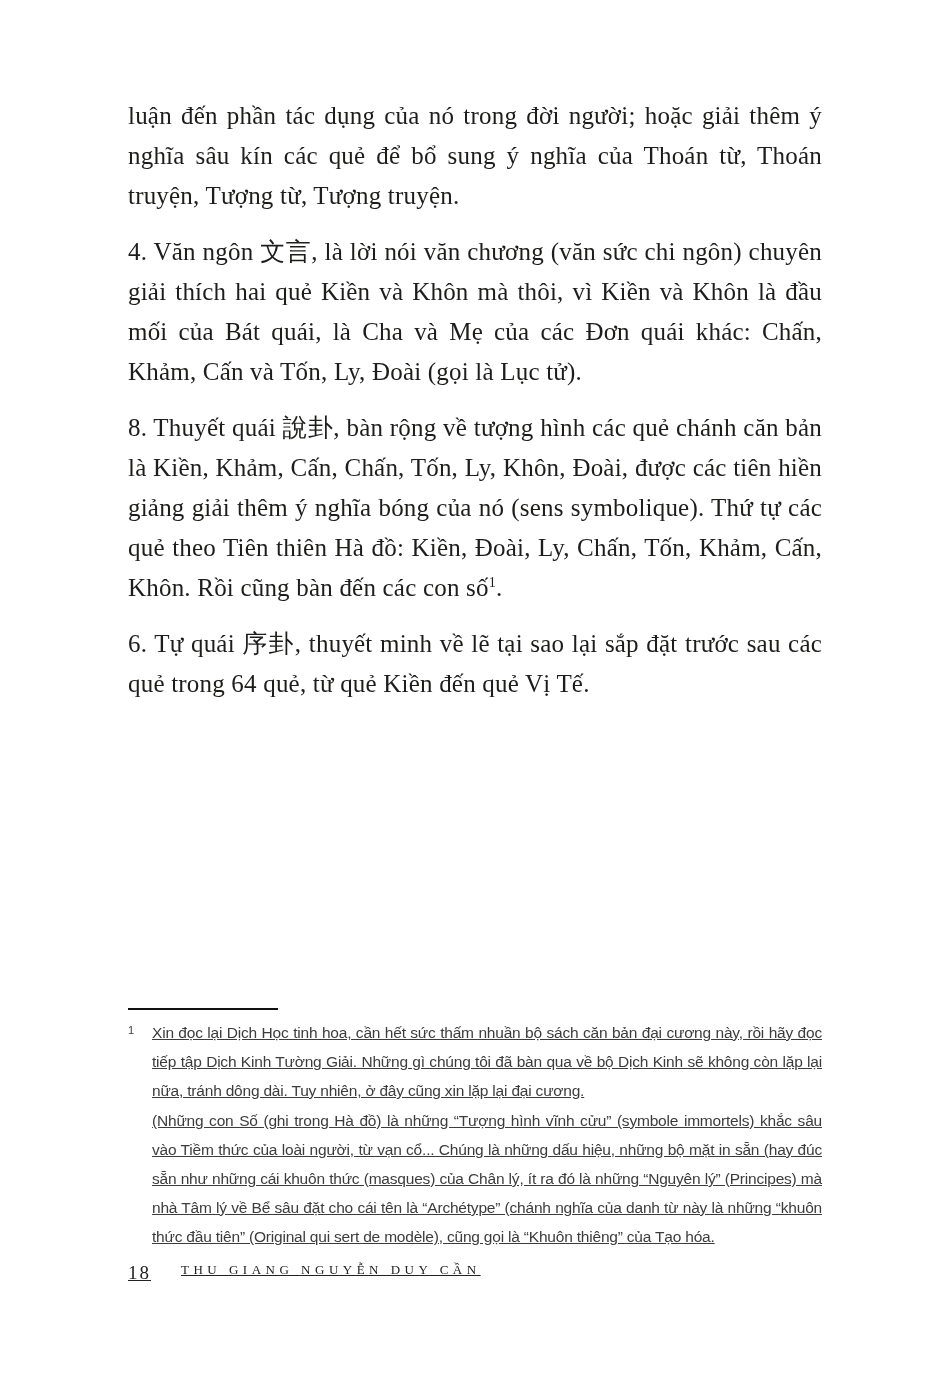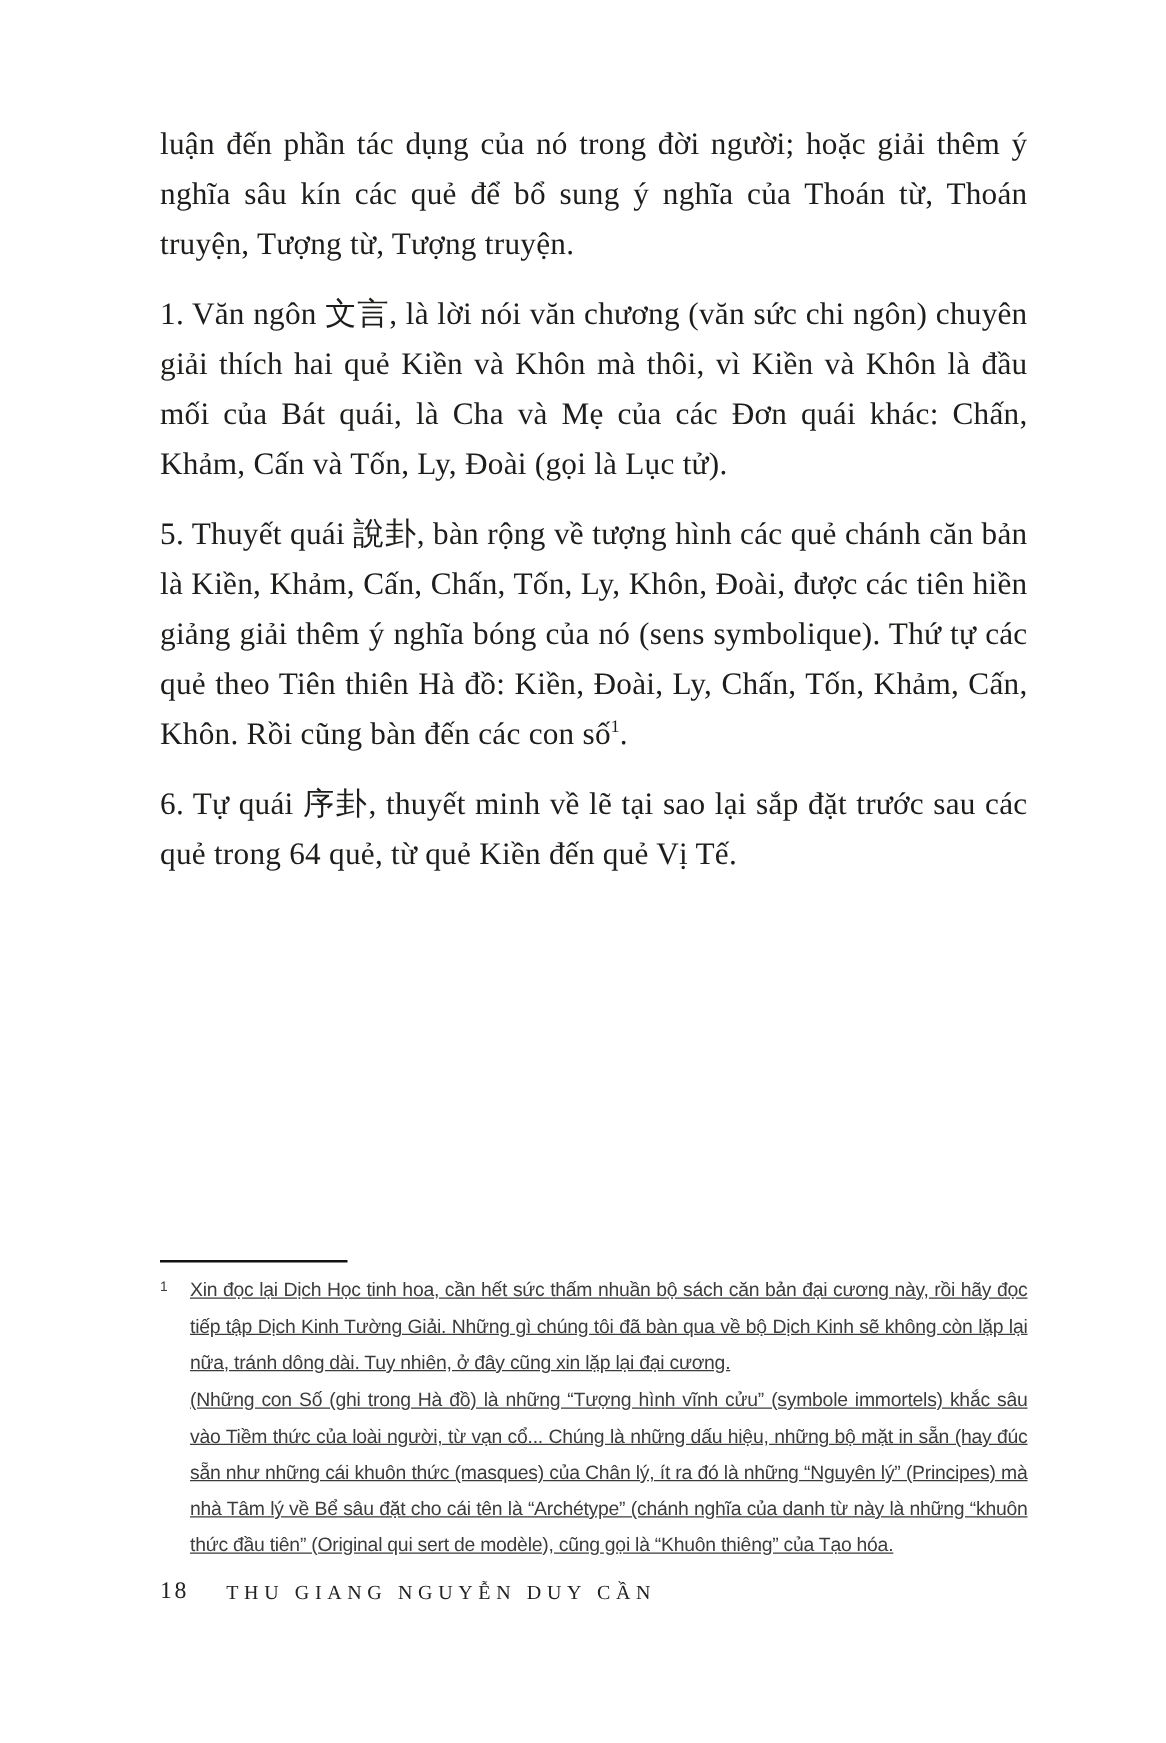--- a/index.html
+++ b/index.html
@@ -79,47 +79,48 @@
     margin: 0 0 1px 0;
     text-decoration: underline;
   }
   
   .page-footer {
     position: absolute;
     left: 128px;
     top: 1262px;
     width: 694px;
     display: flex;
-    align-items: flex-end;
+    align-items: flex-start;
     font-size: 19px;
     color: #222222;
+    text-decoration: underline;
   }
   .page-number {
     margin-right: 30px;
     letter-spacing: 2px;
   }
   .author-name {
-    font-size: 16px;
+    font-size: 13px;
     letter-spacing: 4.5px;
   }
 </style>
 </head>
 <body>
 
 <div class="page">
 
   <div class="body-column">
 
     <p class="para flush">luận đến phần tác dụng của nó trong đời người; hoặc giải thêm ý nghĩa sâu kín các quẻ để bổ sung ý nghĩa của Thoán từ, Thoán truyện, Tượng từ, Tượng truyện.</p>
 
 
-    <p class="para numbered">1. Văn ngôn 文言, là lời nói văn chương (văn sức chi ngôn) chuyên giải thích hai quẻ Kiền và Khôn mà thôi, vì Kiền và Khôn là đầu mối của Bát quái, là Cha và Mẹ của các Đơn quái khác: Chấn, Khảm, Cấn và Tốn, Ly, Đoài (gọi là Lục tử).</p>
+    <p class="para numbered">4. Văn ngôn 文言, là lời nói văn chương (văn sức chi ngôn) chuyên giải thích hai quẻ Kiền và Khôn mà thôi, vì Kiền và Khôn là đầu mối của Bát quái, là Cha và Mẹ của các Đơn quái khác: Chấn, Khảm, Cấn và Tốn, Ly, Đoài (gọi là Lục tử).</p>
 
 
-    <p class="para numbered"><span>5. Thuyết quái 說卦, bàn rộng về tượng hình các quẻ chánh căn bản là Kiền, Khảm, Cấn, Chấn, Tốn, Ly, Khôn, Đoài, được các tiên hiền giảng giải thêm ý nghĩa bóng của nó (sens symbolique). Thứ tự các quẻ theo Tiên thiên Hà đồ: Kiền, Đoài, Ly, Chấn, Tốn, Khảm, Cấn, Khôn. Rồi cũng bàn đến các con số</span><sup class="fnref">1</sup><span>.</span></p>
+    <p class="para numbered"><span>8. Thuyết quái 說卦, bàn rộng về tượng hình các quẻ chánh căn bản là Kiền, Khảm, Cấn, Chấn, Tốn, Ly, Khôn, Đoài, được các tiên hiền giảng giải thêm ý nghĩa bóng của nó (sens symbolique). Thứ tự các quẻ theo Tiên thiên Hà đồ: Kiền, Đoài, Ly, Chấn, Tốn, Khảm, Cấn, Khôn. Rồi cũng bàn đến các con số</span><sup class="fnref">1</sup><span>.</span></p>
 
     <p class="para numbered">6. Tự quái 序卦, thuyết minh về lẽ tại sao lại sắp đặt trước sau các quẻ trong 64 quẻ, từ quẻ Kiền đến quẻ Vị Tế.</p>
 
 
 
   </div>
 
   <div class="footnote-block">
     <hr class="footnote-rule">
     <div class="footnote-item">

